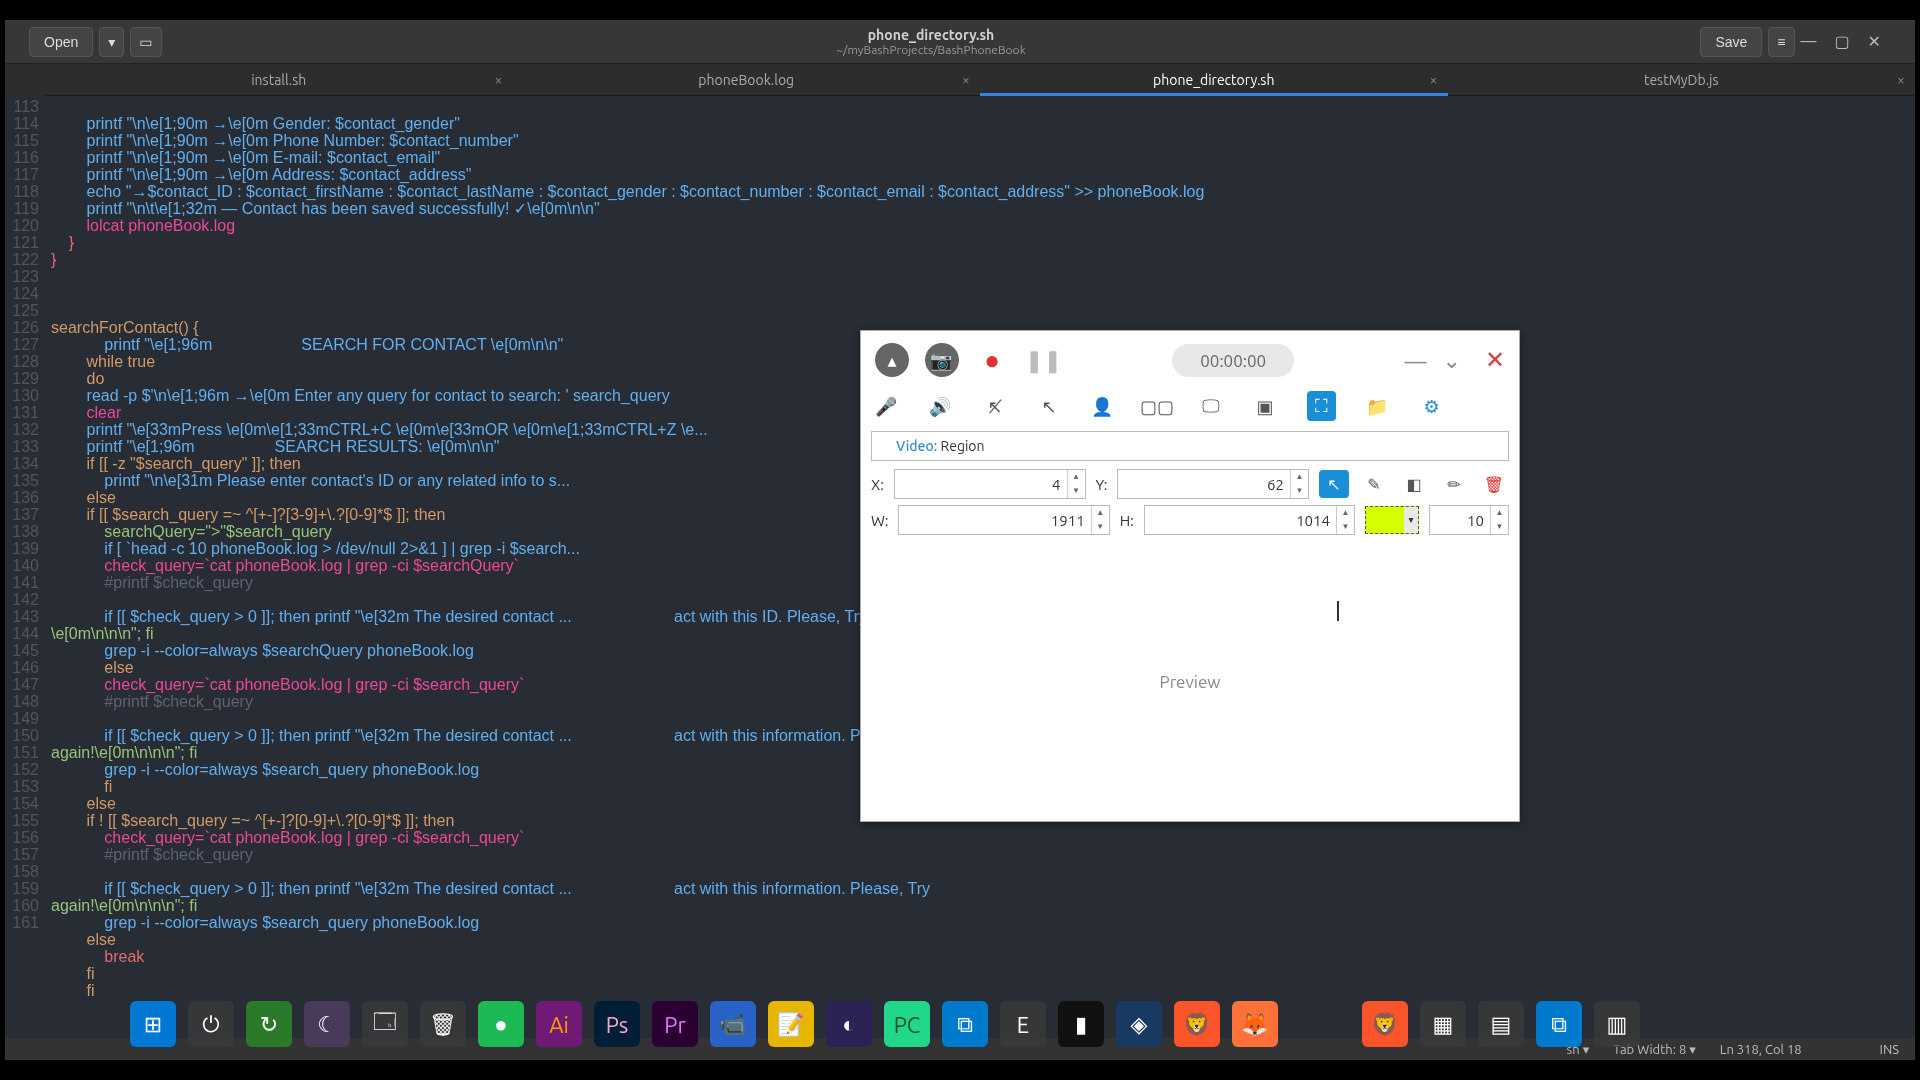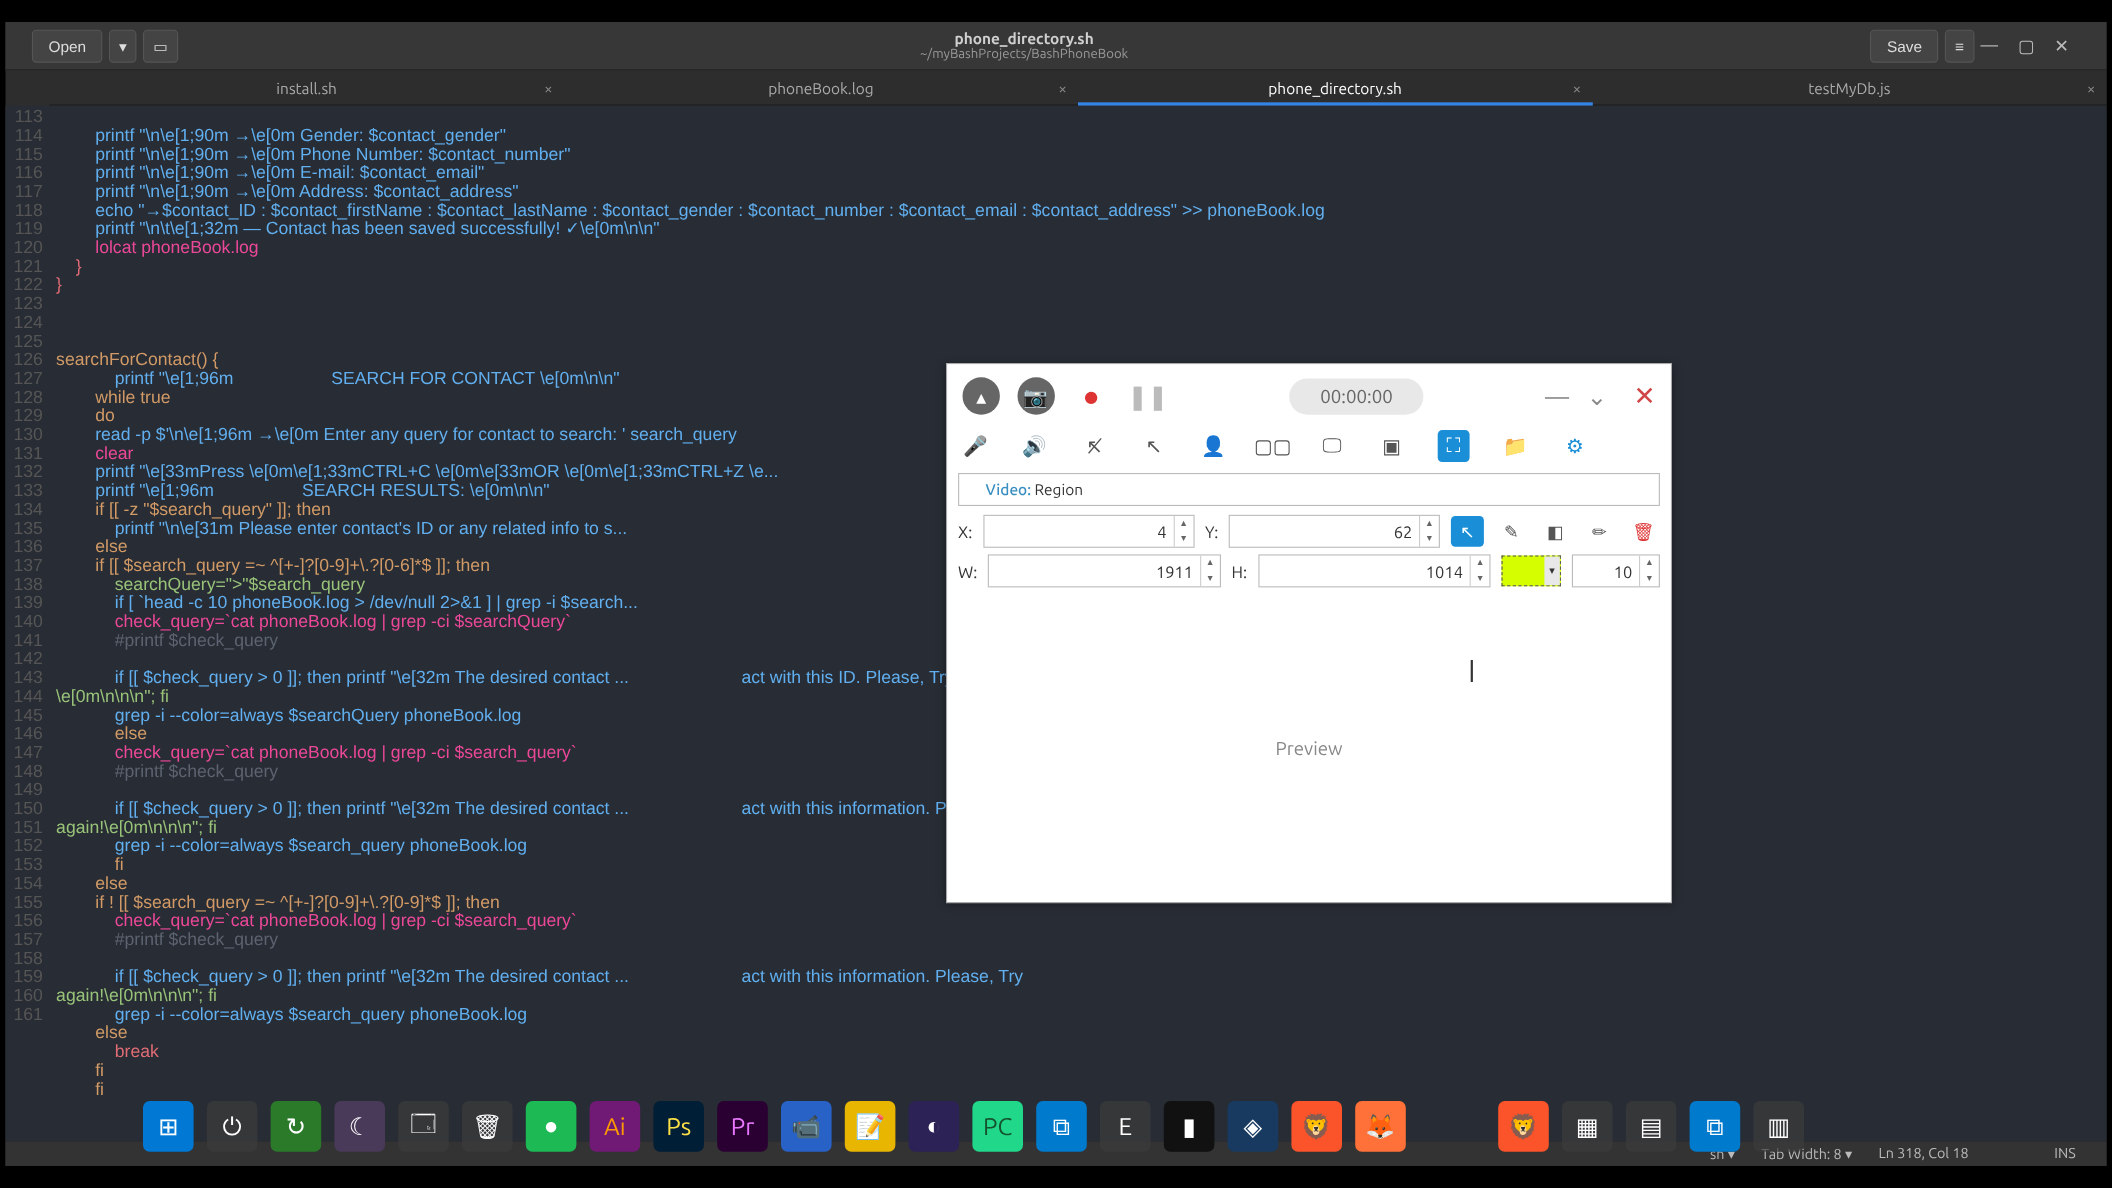--- a/index.html
+++ b/index.html
@@ -86,21 +86,21 @@
 .c-var { color: #e06c75; }
 .c-cmt { color: #5c6370; }
 .c-y { color: #ec4899; margin-top: 15px;}
 .statusbar {
   height: 22px;
   background: #333;
   display: flex;
   align-items: center;
   justify-content: flex-end;
   gap: 24px;
-  padding: 0 28px;
+  padding: 0 16px;
   font-size: 13px;
   color: #bbb;
 }
 
 .recorder {
   position: absolute;
   left: 860px; top: 330px;
   width: 660px;
   background: #fff;
   border: 1px solid #aaa;
@@ -289,21 +289,21 @@
 <span class="c-cmd">            printf "\e[1;96m                    SEARCH FOR CONTACT \e[0m\n\n"</span>
 <span class="c-kw">        while true</span>
 <span class="c-kw">        do</span>
 <span class="c-cmd">        read -p $'\n\e[1;96m →\e[0m Enter any query for contact to search: ' search_query</span>
 <span class="c-y">        clear</span>
 <span class="c-cmd">        printf "\e[33mPress \e[0m\e[1;33mCTRL+C \e[0m\e[33mOR \e[0m\e[1;33mCTRL+Z \e...</span>
 <span class="c-cmd">        printf "\e[1;96m                  SEARCH RESULTS: \e[0m\n\n"</span>
 <span class="c-kw">        if [[ -z "$search_query" ]]; then</span>
 <span class="c-cmd">            printf "\n\e[31m Please enter contact's ID or any related info to s...</span>
 <span class="c-kw">        else</span>
-<span class="c-kw">        if [[ $search_query =~ ^[+-]?[0-9]+\.?[0-6]*$ ]]; then</span>
+<span class="c-kw">        if [[ $search_query =~ ^[+-]?[3-9]+\.?[0-9]*$ ]]; then</span>
 <span class="c-str">            searchQuery="&gt;"$search_query</span>
 <span class="c-cmd">            if [ `head -c 10 phoneBook.log &gt; /dev/null 2&gt;&amp;1 ] | grep -i $search...</span>
 <span class="c-y">            check_query=`cat phoneBook.log | grep -ci $searchQuery`</span>
 <span class="c-cmt">            #printf $check_query</span>
  
 <span class="c-cmd">            if [[ $check_query &gt; 0 ]]; then printf "\e[32m The desired contact ...                       act with this ID. Please, Try again!</span>
 <span class="c-str">\e[0m\n\n\n"; fi</span>
 <span class="c-cmd">            grep -i --color=always $searchQuery phoneBook.log</span>
 <span class="c-kw">            else</span>
 <span class="c-y">            check_query=`cat phoneBook.log | grep -ci $search_query`</span>
@@ -428,21 +428,21 @@
 
 <div class="taskbar">
   <span class="task-icon" style="background:#0078d4">⊞</span>
   <span class="task-icon">⏻</span>
   <span class="task-icon" style="background:#2a7a2a">↻</span>
   <span class="task-icon" style="background:#4a3a5a">☾</span>
   <span class="task-icon">🗔</span>
   <span class="task-icon">🗑</span>
   <span class="task-icon" style="background:#1db954">●</span>
   <span class="task-icon" style="background:#701a75;color:#ff9a00">Ai</span>
-  <span class="task-icon" style="background:#001e36;color:#fde047">Ps</span>
+  <span class="task-icon" style="background:#001e36;color:#f9a8d4">Ps</span>
   <span class="task-icon" style="background:#2a0033;color:#ea77ff">Pr</span>
   <span class="task-icon" style="background:#2962c7">📹</span>
   <span class="task-icon" style="background:#e8b500">📝</span>
   <span class="task-icon" style="background:#2c2255">◐</span>
   <span class="task-icon" style="background:#21d789;color:#14532d">PC</span>
   <span class="task-icon" style="background:#007acc">⧉</span>
   <span class="task-icon">E</span>
   <span class="task-icon" style="background:#111">▮</span>
   <span class="task-icon" style="background:#183a61">◈</span>
   <span class="task-icon" style="background:#fb542b">🦁</span>

